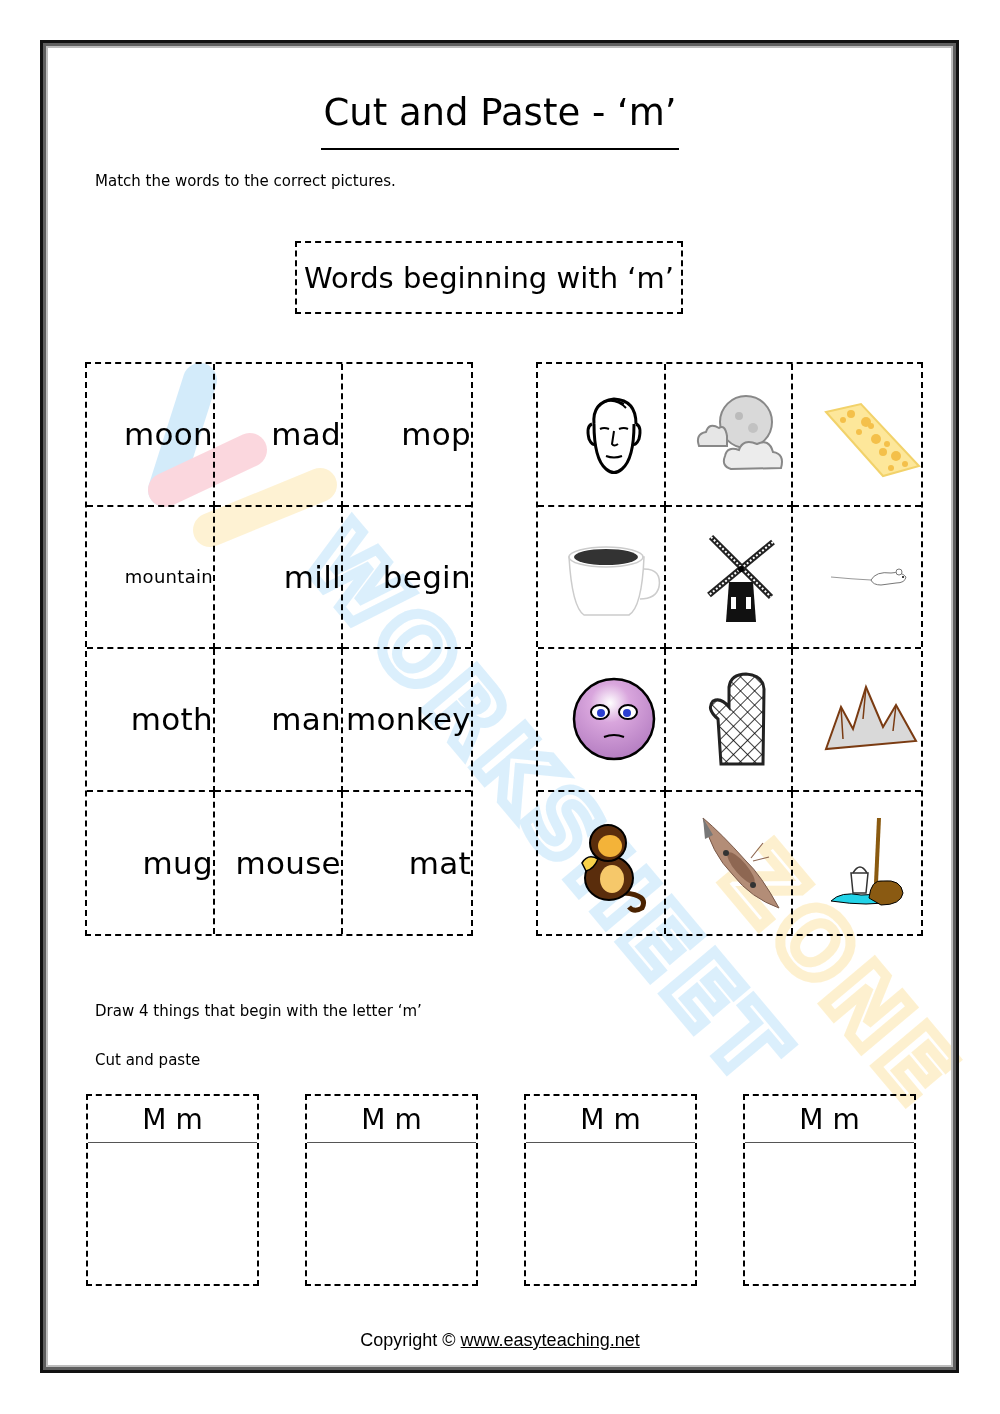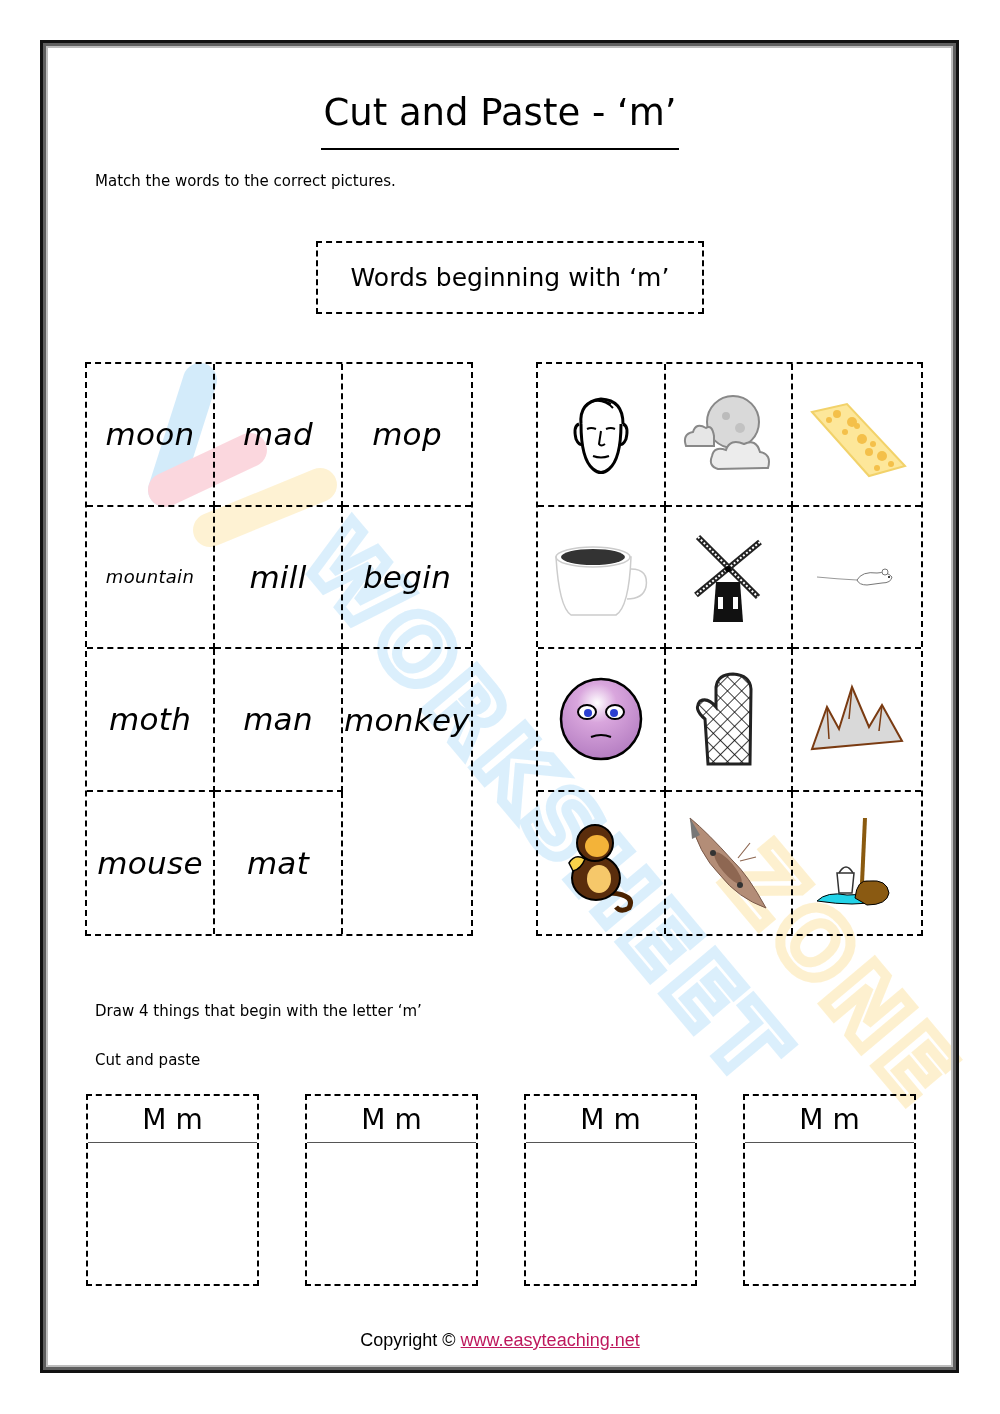--- a/index.html
+++ b/index.html
@@ -4,34 +4,34 @@
 <style>
   html,body{margin:0;padding:0;background:#fff;}
   body{width:1000px;height:1414px;position:relative;overflow:hidden;font-family:"DejaVu Sans",sans-serif;color:#000;}
   .page-frame{position:absolute;left:40px;top:40px;width:919px;height:1333px;box-sizing:border-box;border:3px solid #111;}
   .page-frame::before{content:"";position:absolute;inset:0;border:3px solid #5f5f5f;}
   .page-frame::after{content:"";position:absolute;inset:3px;border:2px solid #bdbdbd;}
   .watermark{position:absolute;left:0;top:0;width:1000px;height:1414px;pointer-events:none;z-index:0;}
   .title{position:absolute;left:0;width:1000px;top:88px;text-align:center;font-size:37px;line-height:50px;z-index:2;}
   .title span{border-bottom:2.5px solid #000;padding:0 2px 14px;}
   .instr{position:absolute;left:95px;font-size:15px;line-height:24px;z-index:2;}
-  .word-box{position:absolute;left:316px;top:241px;width:388px;height:73px;box-sizing:border-box;border:2.5px dashed #000;display:flex;align-items:center;justify-content:center;font-size:25px;z-index:2;}
+  .word-box{position:absolute;left:295px;top:241px;width:388px;height:73px;box-sizing:border-box;border:2.5px dashed #000;display:flex;align-items:center;justify-content:center;font-size:29px;z-index:2;}
   .grid{position:absolute;display:grid;grid-template-columns:repeat(3,1fr);grid-template-rows:repeat(4,1fr);box-sizing:border-box;border:2px dashed #000;z-index:2;}
-  .grid .cell{border-right:2px dashed #000;border-bottom:2px dashed #000;display:flex;align-items:center;justify-content:center;box-sizing:border-box;font-style:italic;}
+  .grid .cell{border-right:2px dashed #000;border-bottom:2px dashed #000;display:flex;align-items:center;justify-content:flex-end;box-sizing:border-box;}
   .grid .cell:nth-child(3n){border-right:none;}
   .grid .cell:nth-last-child(-n+3){border-bottom:none;}
   .words{left:85px;top:362px;width:388px;height:574px;}
   .pics{left:536px;top:362px;width:387px;height:574px;}
   .word{font-size:31px;letter-spacing:0.3px;}
   .word.small{font-size:18px;}
   .pics svg{width:100px;height:100px;}
   .draw-box{position:absolute;top:1094px;width:173px;height:192px;box-sizing:border-box;border:2.5px dashed #000;z-index:2;}
   .draw-box .hdr{height:46px;border-bottom:1.5px solid #555;display:flex;align-items:center;justify-content:center;font-size:28px;}
   .footer{position:absolute;left:0;width:1000px;top:1330px;text-align:center;font-family:"Liberation Sans",sans-serif;font-size:18px;z-index:2;}
-  .footer a{color:#be185d;text-decoration:underline;}
+  .footer a{color:#000000;text-decoration:underline;}
 </style>
 </head>
 <body>
 
 <svg class="watermark" viewBox="0 0 1000 1414">
   <g opacity="0.45">
     <line x1="200" y1="380" x2="165" y2="490" stroke="#9fd3f5" stroke-width="34" stroke-linecap="round"></line>
     <line x1="165" y1="490" x2="250" y2="450" stroke="#f7a8b8" stroke-width="34" stroke-linecap="round"></line>
     <line x1="210" y1="530" x2="320" y2="485" stroke="#fde3a0" stroke-width="34" stroke-linecap="round"></line>
   </g>
@@ -67,20 +67,23 @@
       <span class="word">begin</span>
     </div>
   <div class="cell">
       <span class="word">moth</span>
     </div>
   <div class="cell">
       <span class="word">man</span>
     </div>
   <div class="cell">
       <span class="word">monkey</span>
+    </div>
+  <div class="cell">
+      <span class="word">mug</span>
     </div>
   <div class="cell">
       <span class="word">mouse</span>
     </div>
   <div class="cell">
       <span class="word">mat</span>
     </div>
 </div>
 
 <div class="grid pics">

